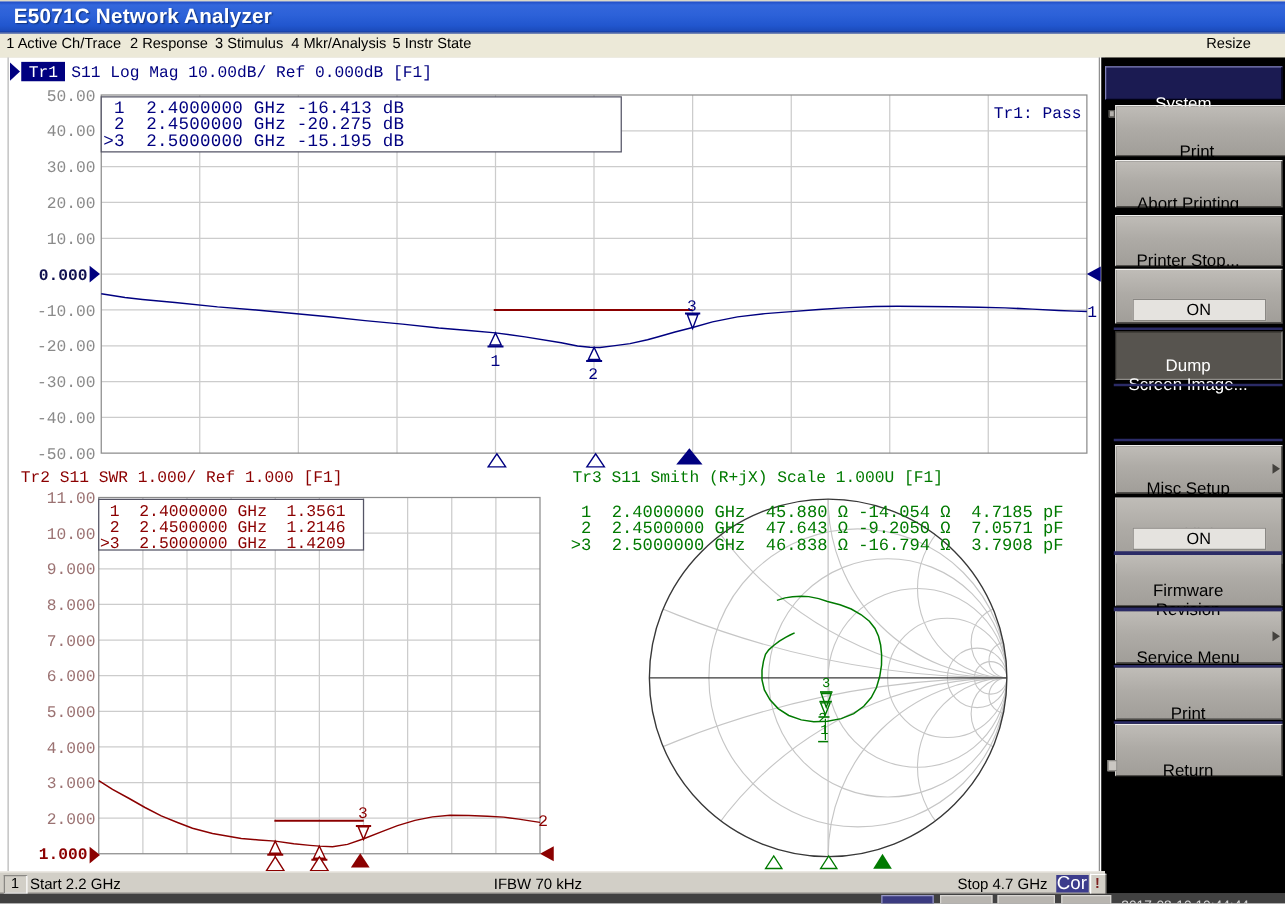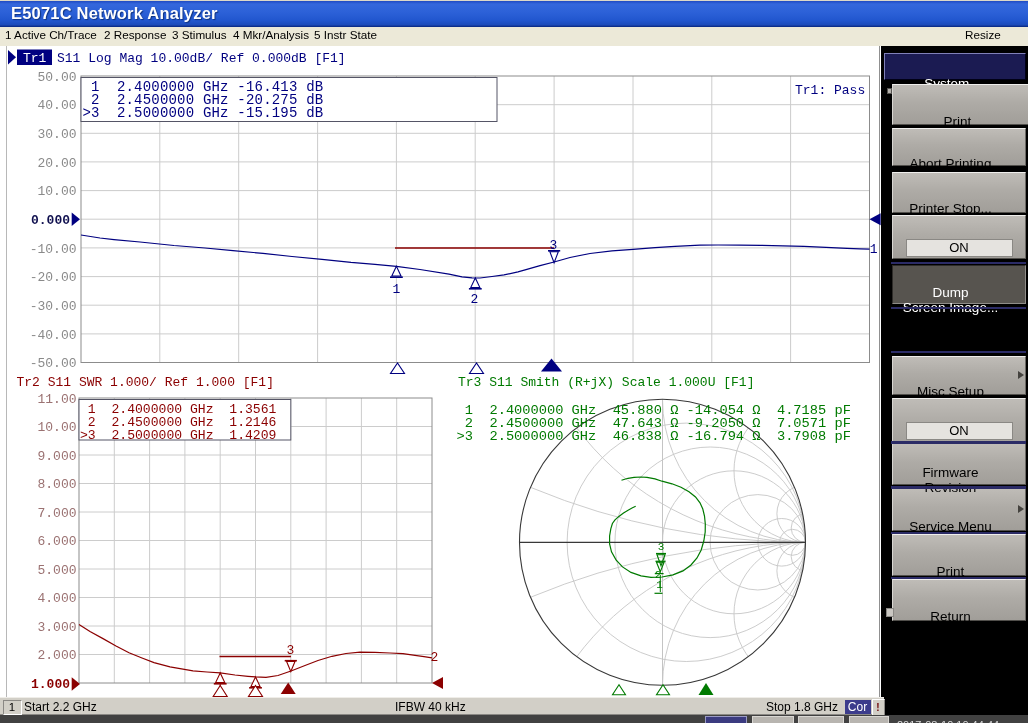--- a/index.html
+++ b/index.html
@@ -39,21 +39,21 @@
   border:1px solid #8a8884;}
 #sbdot{position:absolute;left:6px;top:42px;width:3px;height:4px;background:#b5b2ad;border:1px solid #55534f;}
 #statusbar{position:absolute;left:0;top:697px;width:884px;height:17.5px;background:#d2cfc7;
   border-top:1px solid #efede8;border-bottom:1px solid #8a8884;box-sizing:border-box;font-size:12px;color:#000;}
 #statusbar .cell1{position:absolute;left:2.5px;top:1.5px;width:17px;height:13.5px;
   border-top:1px solid #8a8884;border-left:1px solid #8a8884;
   border-bottom:1px solid #fff;border-right:1px solid #fff;text-align:center;
   font-size:11.5px;line-height:13px;}
 #statusbar .t{position:absolute;top:2px;}
 #cor{position:absolute;left:844.5px;top:1.5px;width:26px;height:14px;background:#3c3c8c;
-  color:#fff;font-size:12px;text-align:center;line-height:14px;}
+  color:#fff;font-size:15px;text-align:center;line-height:14px;}
 #excl{position:absolute;left:871.5px;top:0.5px;width:11px;height:15px;background:#d2cfc7;
   border-top:1px solid #fff;border-left:1px solid #fff;
   border-bottom:1px solid #8a8884;border-right:1px solid #8a8884;
   color:#7c2020;font-weight:bold;text-align:center;font-size:11.5px;line-height:14px;}
 #bottomstrip{position:absolute;left:0;top:714.5px;width:1028px;height:8.5px;background:#414141;
   overflow:hidden;}
 .bb{position:absolute;top:1px;height:10px;box-sizing:border-box;}
 #bottomstrip .date{position:absolute;left:897px;top:4px;color:#d8d8d8;font-size:11px;
   white-space:nowrap;}
 </style></head><body>
@@ -277,22 +277,22 @@
       <div class="sep" style="top:395px"></div>
       <div class="sep" style="top:440px"></div>
       <div class="sep" style="top:485.79999999999995px"></div>
       <div class="sep" style="top:530.5px"></div>
       <div id="sbthumb"></div>
       <div id="sbdot"></div>
     </div>
   <div id="statusbar">
     <div class="cell1">1</div>
     <span class="t" style="left:24px">Start 2.2 GHz</span>
-    <span class="t" style="left:395px">IFBW 40 kHz</span>
-    <span class="t" style="left:766px">Stop 1.8 GHz</span>
+    <span class="t" style="left:395px">IFBW 70 kHz</span>
+    <span class="t" style="left:766px">Stop 4.7 GHz</span>
     <div id="cor">Cor</div>
     <div id="excl">!</div>
 
   </div>
   <div id="bottomstrip">
     <div class="bb" style="left:705px;width:42px;background:#3b3b80;border:1px solid #9a9ac4;"></div>
     <div class="bb" style="left:752px;width:42px;background:#b8b5b0;border:1px solid #d8d6d2;"></div>
     <div class="bb" style="left:798px;width:46px;background:#b8b5b0;border:1px solid #d8d6d2;"></div>
     <div class="bb" style="left:849px;width:40px;background:#b8b5b0;border:1px solid #d8d6d2;"></div>
     <div class="date">2017-08-10 10:44:44</div>

